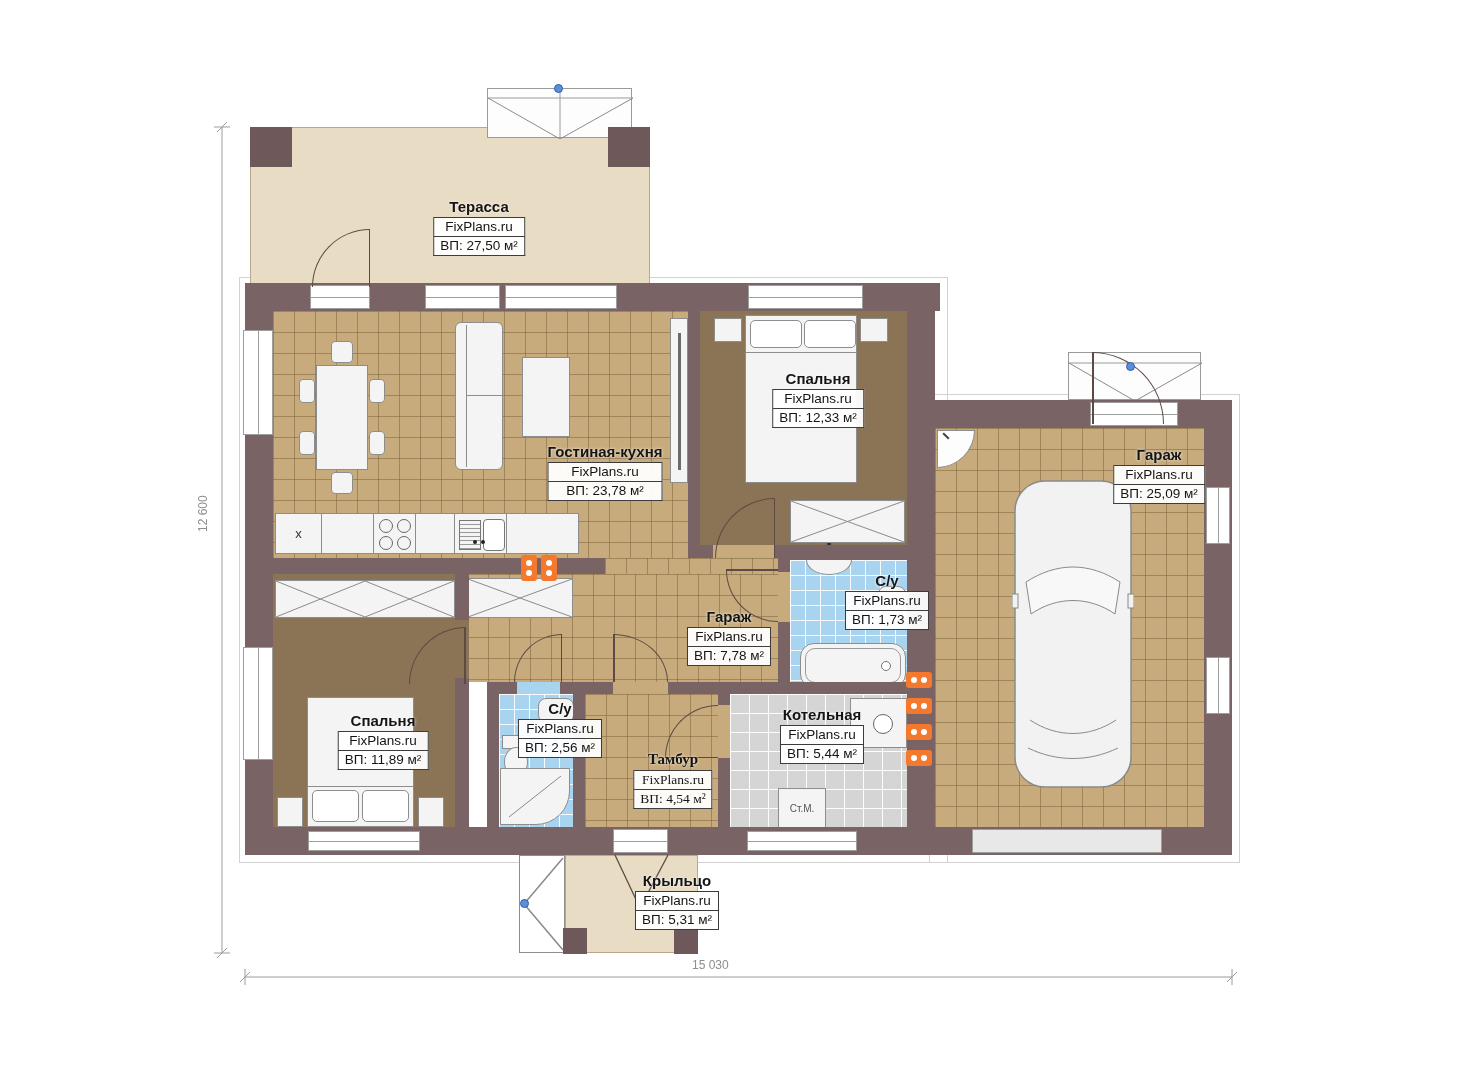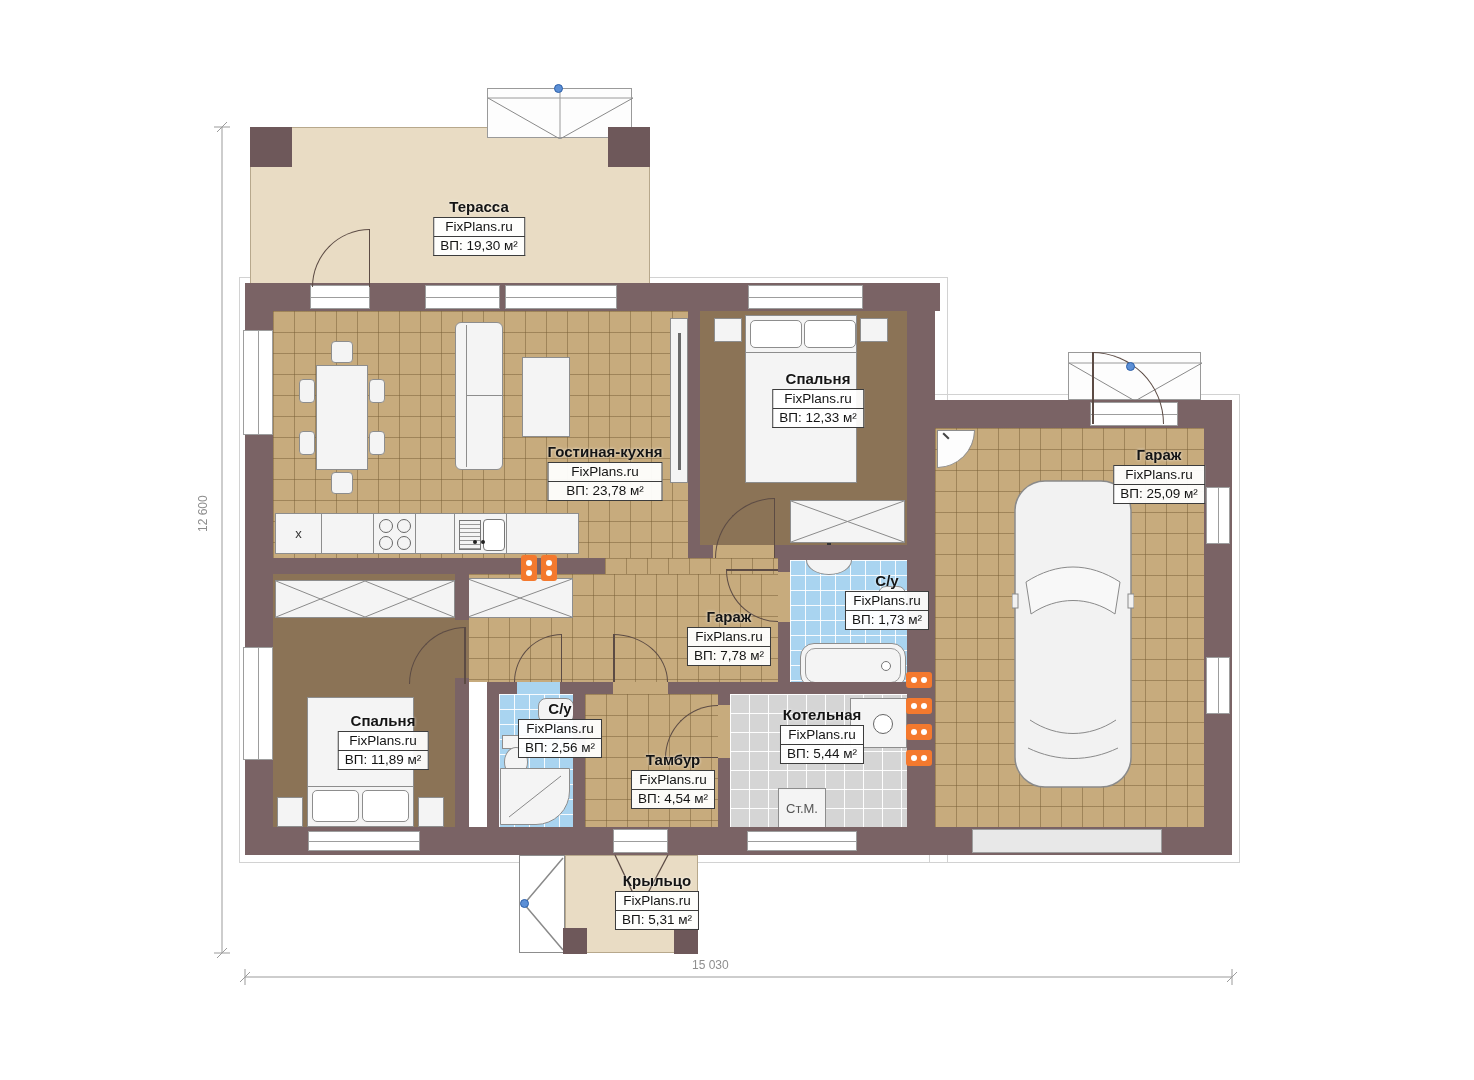--- a/index.html
+++ b/index.html
@@ -248,21 +248,21 @@
   <div class="furn" style="left:878px;top:586px;width:28px;height:24px;border-radius:8px;z-index:6;"></div>
   <div class="furn" style="left:800px;top:643px;width:106px;height:45px;border-radius:14px;z-index:6;">
     <div style="position:absolute;left:4px;top:4px;right:4px;bottom:4px;border:1px solid #9a9a9a;border-radius:10px;"></div>
     <div style="position:absolute;right:14px;top:17px;width:8px;height:8px;border:1px solid #777;border-radius:50%;background:#fff;"></div>
   </div>
 
   <div class="furn" style="left:850px;top:698px;width:57px;height:50px;z-index:6;">
     <div class="circle" style="left:22px;top:15px;width:20px;height:20px;background:#fff;"></div>
   </div>
   <div class="furn" style="left:778px;top:788px;width:48px;height:40px;z-index:6;display:flex;align-items:center;justify-content:center;">
-    <span style="font-size:13px;color:#555;">Ст.М.</span>
+    <span style="font-size:10px;color:#555;">Ст.М.</span>
   </div>
 
   <div style="position:absolute;left:502px;top:735px;width:26px;height:12px;background:#f4f4f4;border:1px solid #8d8d8d;z-index:6;"></div>
   <div style="position:absolute;left:504px;top:747px;width:22px;height:28px;background:#f4f4f4;border:1px solid #8d8d8d;border-radius:50%;z-index:6;"></div>
   <div class="furn" style="left:538px;top:698px;width:36px;height:25px;border-radius:8px;z-index:6;"></div>
   <div class="furn" style="left:500px;top:768px;width:70px;height:57px;border-radius:0 0 34px 0;z-index:6;">
     <svg width="68" height="55" viewBox="0 0 68 55">
         <line x1="8" y1="48" x2="60" y2="7" stroke="#8a8a8a"></line>
       </svg>
   </div>
@@ -317,21 +317,21 @@
       <i></i>
     </div>
   <div class="rad" style="left:906px;top:750px;width:26px;height:16px;">
       <i></i>
       <i></i>
     </div>
 
   <div class="label" style="left:462px;top:198px;">
     <div class="nm">Терасса</div>
     <span class="bx">FixPlans.ru</span>
-    <span class="bx">ВП: 19,30 м²</span>
+    <span class="bx">ВП: 27,50 м²</span>
   </div>
   <div class="label" style="left:588px;top:443px;">
     <div class="nm">Гостиная-кухня</div>
     <span class="bx">FixPlans.ru</span>
     <span class="bx">ВП: 23,78 м²</span>
   </div>
   <div class="label" style="left:801px;top:370px;">
     <div class="nm">Спальня</div>
     <span class="bx">FixPlans.ru</span>
     <span class="bx">ВП: 12,33 м²</span>
@@ -349,34 +349,34 @@
   <div class="label" style="left:712px;top:608px;">
     <div class="nm">Гараж</div>
     <span class="bx">FixPlans.ru</span>
     <span class="bx">ВП: 7,78 м²</span>
   </div>
   <div class="label" style="left:805px;top:706px;">
     <div class="nm">Котельная</div>
     <span class="bx">FixPlans.ru</span>
     <span class="bx">ВП: 5,44 м²</span>
   </div>
-  <div class="label" style="left:656px;top:751px;">
+  <div class="label" style="left:656px;top:751px;font-family:Liberation Serif, serif;">
     <div class="nm">Тамбур</div>
     <span class="bx">FixPlans.ru</span>
     <span class="bx">ВП: 4,54 м²</span>
   </div>
   <div class="label" style="left:366px;top:712px;">
     <div class="nm">Спальня</div>
     <span class="bx">FixPlans.ru</span>
     <span class="bx">ВП: 11,89 м²</span>
   </div>
   <div class="label" style="left:543px;top:700px;">
     <div class="nm">С/у</div>
     <span class="bx">FixPlans.ru</span>
     <span class="bx">ВП: 2,56 м²</span>
   </div>
-  <div class="label" style="left:640px;top:872px;">
+  <div class="label" style="left:660px;top:872px;">
     <div class="nm">Крыльцо</div>
     <span class="bx">FixPlans.ru</span>
     <span class="bx">ВП: 5,31 м²</span>
   </div>
 
 </div>
 
 </body></html>

